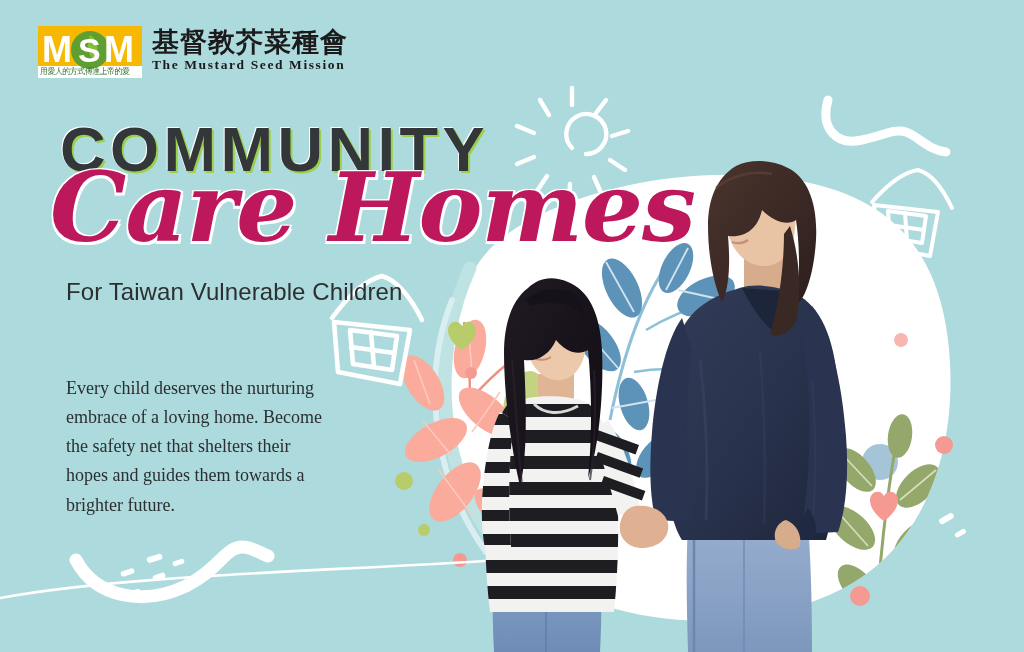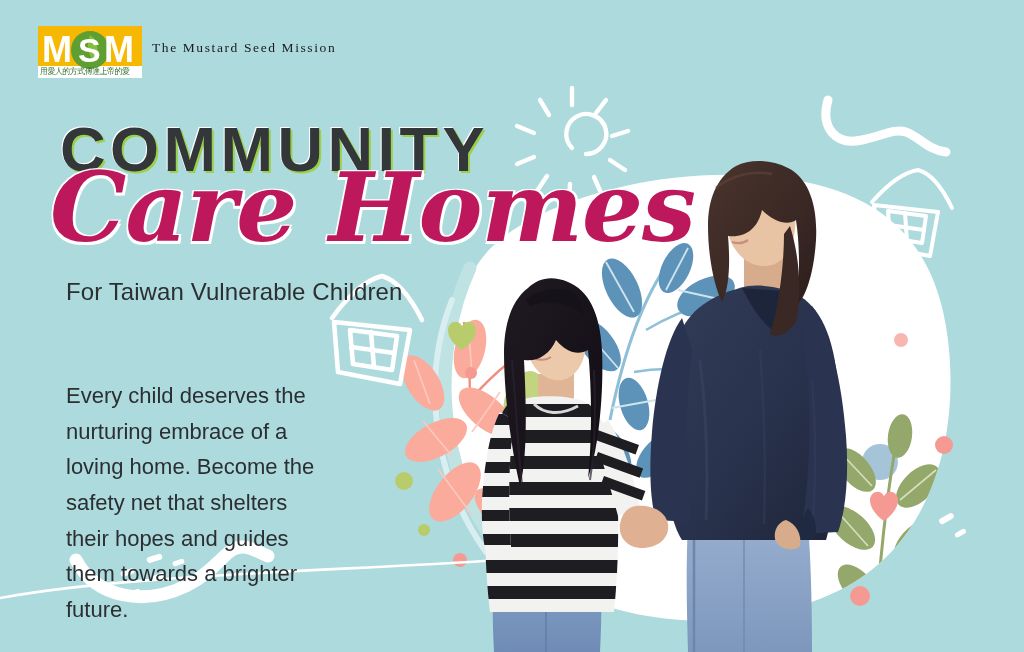--- a/index.html
+++ b/index.html
@@ -64,25 +64,25 @@
     font-size: 27px;
     font-weight: 700;
     color: #1b1b1b;
     letter-spacing: 1px;
     line-height: 1.08;
     white-space: nowrap;
   }
   .logo-en {
     font-family: "Liberation Serif", serif;
     font-size: 13.5px;
-    font-weight: 400;
+    font-weight: 700;
     color: #1b1b1b;
     letter-spacing: 1.6px;
     white-space: nowrap;
-    margin-top: 13px;
+    margin-top: 1px;
   }
 
   
   .headline-wrap {
     position: absolute;
     left: 60px;
     top: 118px;
     z-index: 25;
   }
   .headline-main {
@@ -121,22 +121,22 @@
     letter-spacing: 0.1px;
     white-space: nowrap;
   }
 
   
   .body-copy {
     position: absolute;
     left: 66px;
     top: 356px;
     width: 268px;
-    font-family: Liberation Sans, sans-serif;
-    font-size: 22px;
+    font-family: Liberation Serif, serif;
+    font-size: 18px;
     line-height: 1.62;
     color: #2b2f31;
     z-index: 25;
   }
 
   
   .photo-layer {
     position: absolute;
     inset: 0;
     z-index: 15;
@@ -470,20 +470,21 @@
         <rect x="0" y="40" width="104" height="12" fill="#ffffff"></rect>
         <circle cx="52" cy="24" r="19" fill="#5f9e31"></circle>
         <path d="M52,9 C60,14 62,24 56,34 C50,30 48,19 52,9 Z" fill="#8cc63f" opacity="0.8"></path>
         <text x="4" y="36" font-family="Liberation Sans, sans-serif" font-size="36" font-weight="700" fill="#ffffff">M</text>
         <text x="40" y="36" font-family="Liberation Sans, sans-serif" font-size="34" font-weight="700" fill="#ffffff">S</text>
         <text x="66" y="36" font-family="Liberation Sans, sans-serif" font-size="36" font-weight="700" fill="#ffffff">M</text>
       </svg>
       <div class="logo-tagline">用愛人的方式傳達上帝的愛</div>
     </div>
     <div class="logo-words">
+      <div class="logo-cn">基督教芥菜種會</div>
       <div class="logo-en">The Mustard Seed Mission</div>
     </div>
   </div>
 
   <div class="headline-wrap">
     <div class="headline-main">COMMUNITY</div>
     <div class="headline-script">Care Homes</div>
     <div class="headline-sub">For Taiwan Vulnerable Children</div>
   </div>
 

